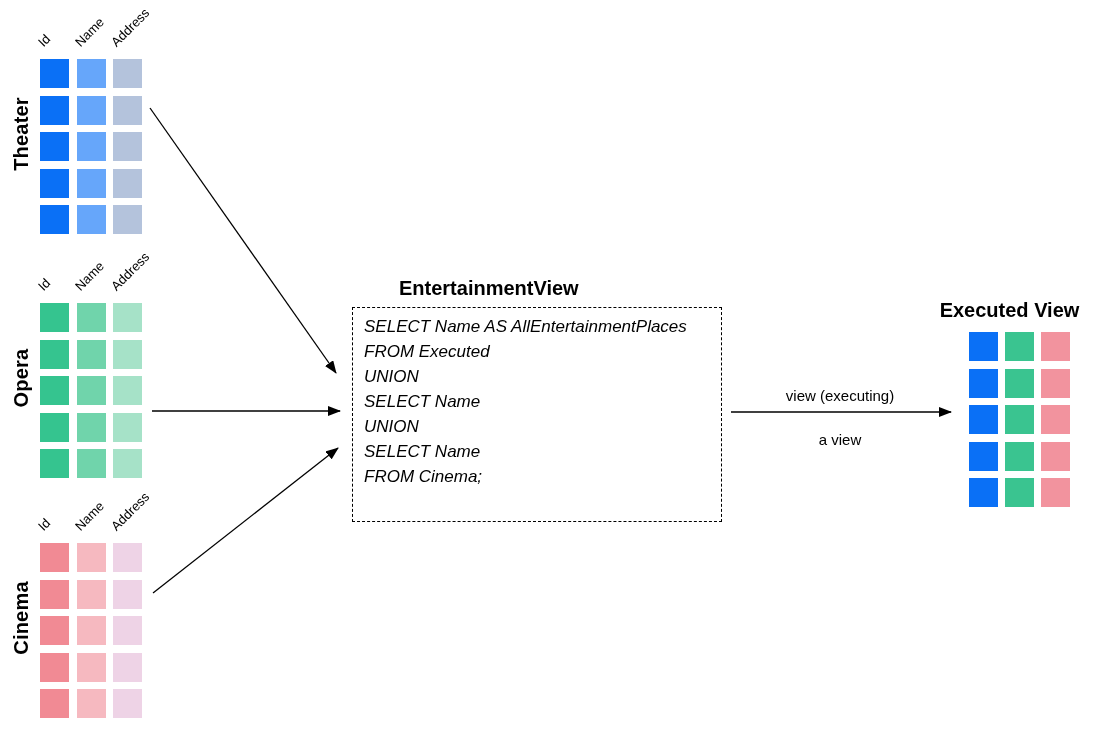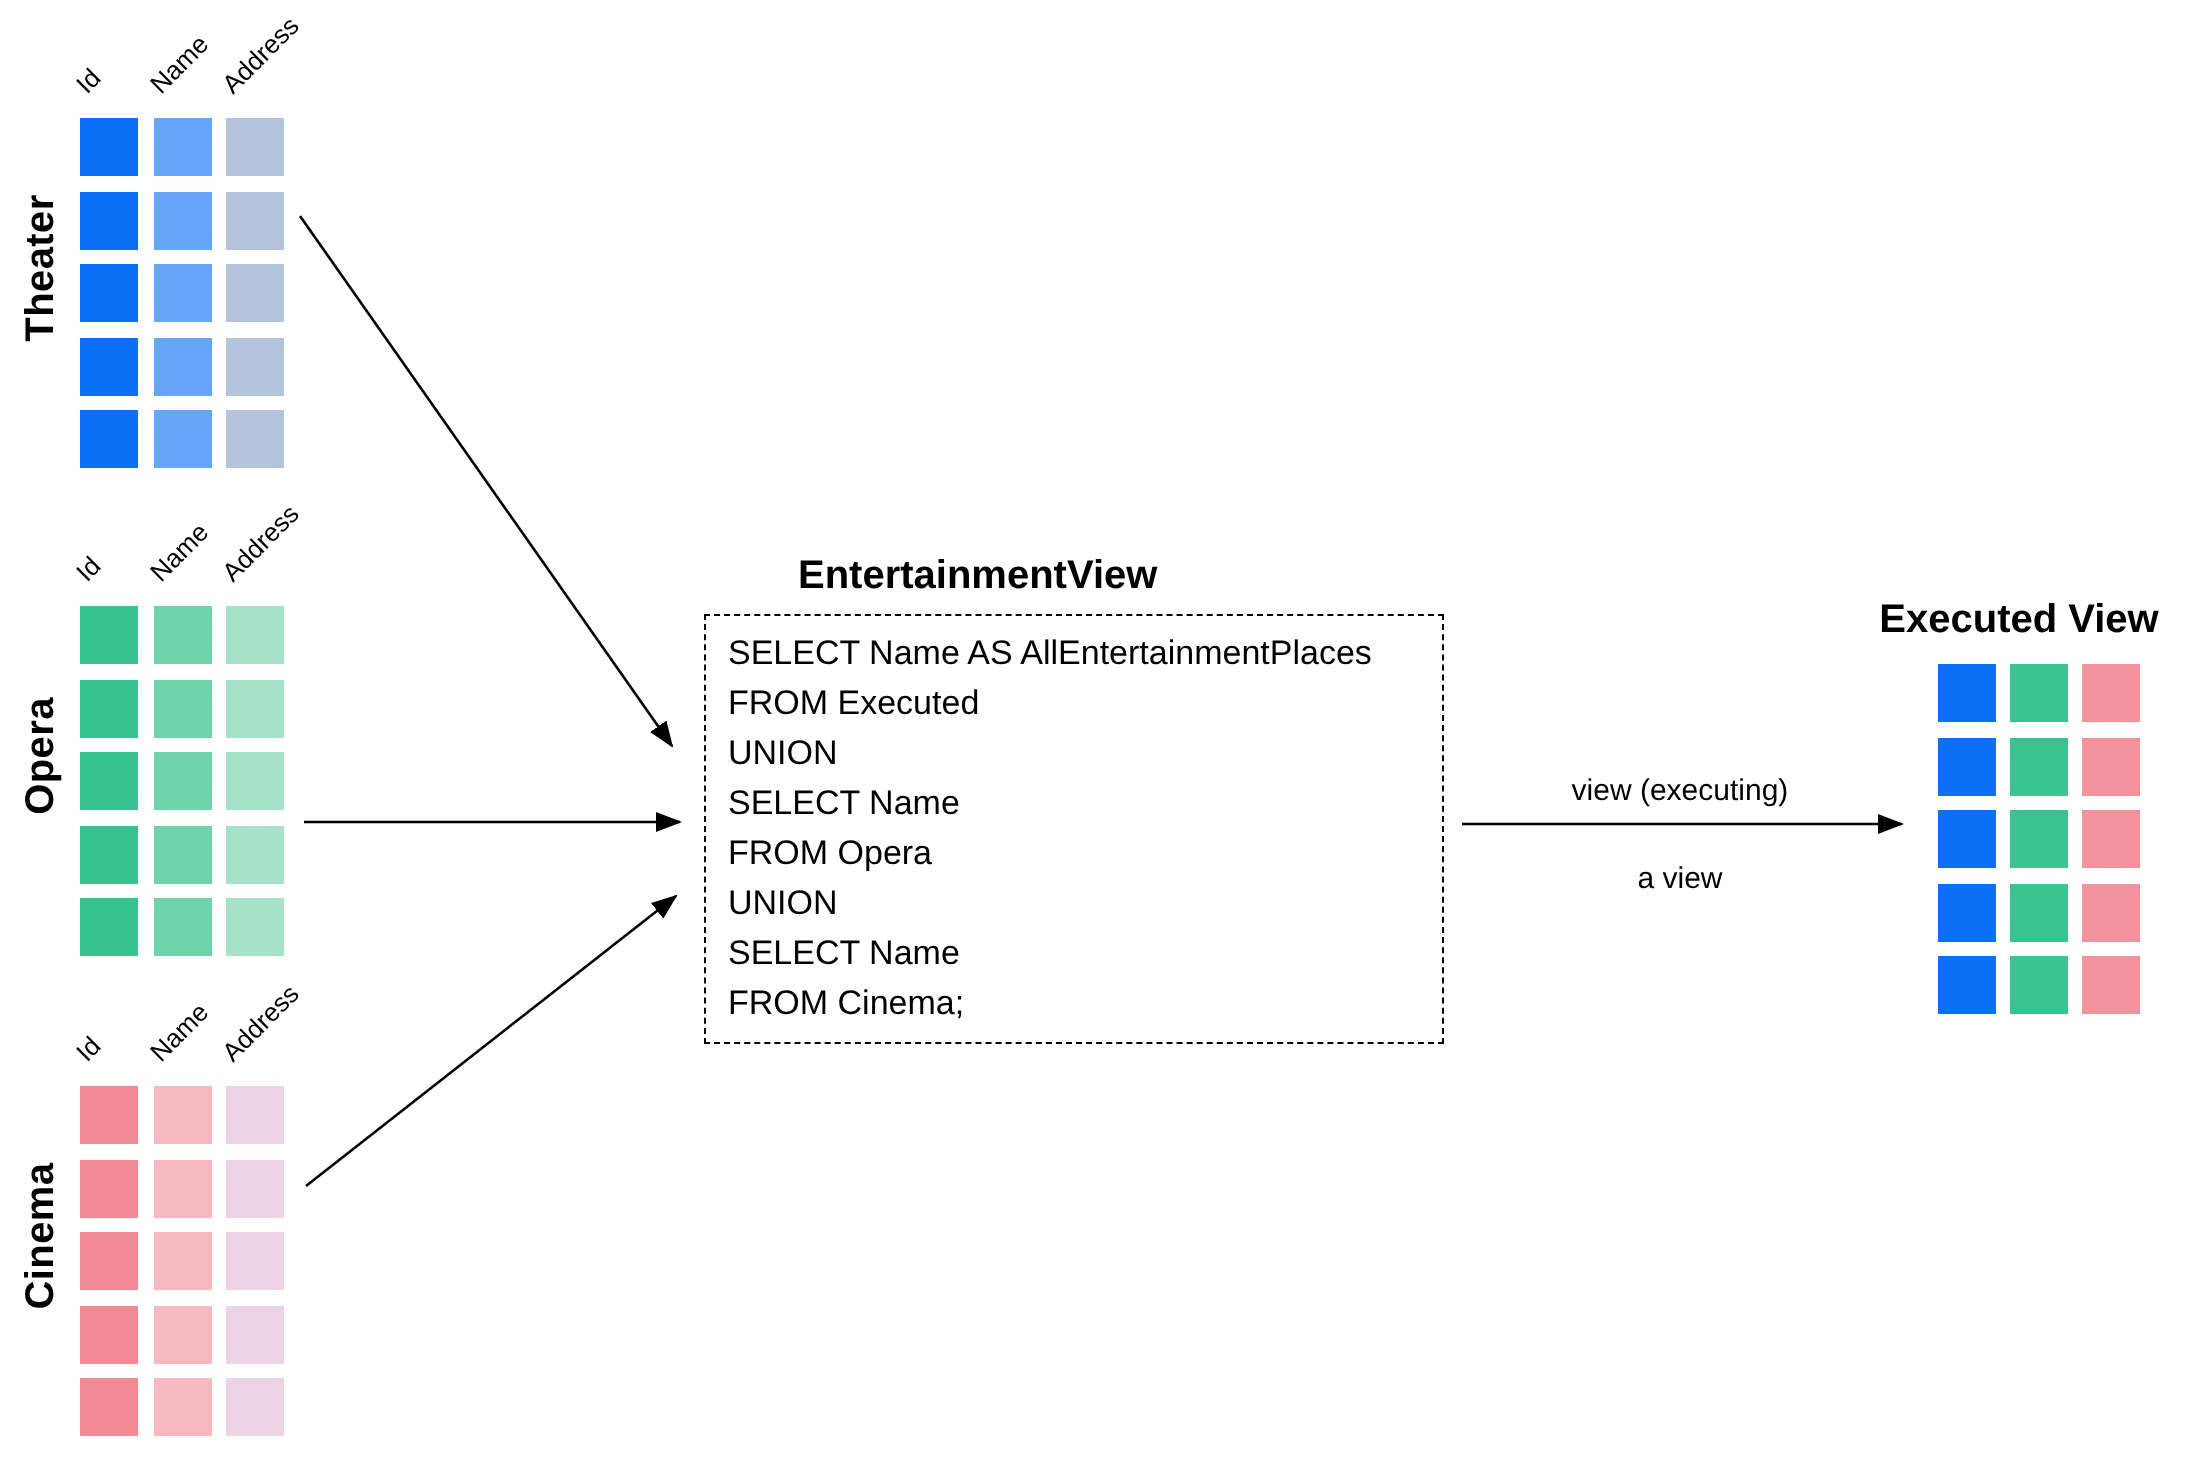--- a/index.html
+++ b/index.html
@@ -50,21 +50,21 @@
 
   
   .view-block { position:absolute; left:352px; top:277px; }
   .vtitle { position:absolute; left:13px; top:0; font-weight:bold; font-size:20px; white-space:nowrap;margin-left:34px; }
   .sqlbox {
     position:absolute; left:0; top:30px;
     width:370px; height:215px;
     border:1.6px dashed #000;
     padding:6px 0 0 11px;
   }
-  .sql-line { font-size:17px; line-height:25px; white-space:nowrap; }
+  .sql-line { font-style:italic; font-size:17px; line-height:25px; white-space:nowrap; }
 
   
   .exec-arrow-label { position:absolute; left:758px; top:386px; width:164px; text-align:center; font-size:15px; }
   .exec-arrow-label .l1 { display:block; height:20px; line-height:20px; }
   .exec-arrow-label .l2 { display:block; height:20px; line-height:20px; margin-top:24px; }
 
   
   .exec-block { position:absolute; left:969px; top:332px; width:101px; height:175px; }
   .egrid { grid-template-columns:repeat(3, 29px); gap:7.5px 7px; }
   .etitle {
@@ -169,21 +169,20 @@
   </div>
 
   <div class="view-block">
     <div class="vtitle">EntertainmentView</div>
     <div class="sqlbox">
       <div>
           <div class="sql-line">SELECT Name AS AllEntertainmentPlaces</div>
           <div class="sql-line">FROM Executed</div>
           <div class="sql-line">UNION</div>
           <div class="sql-line">SELECT Name</div>
-          <div class="sql-line">FROM Opera</div>
           <div class="sql-line">UNION</div>
           <div class="sql-line">SELECT Name</div>
           <div class="sql-line">FROM Cinema;</div>
         </div>
     </div>
   </div>
 
   <div class="exec-arrow-label">
     <span class="l1">view (executing)</span>
     <span class="l2">a view</span>

